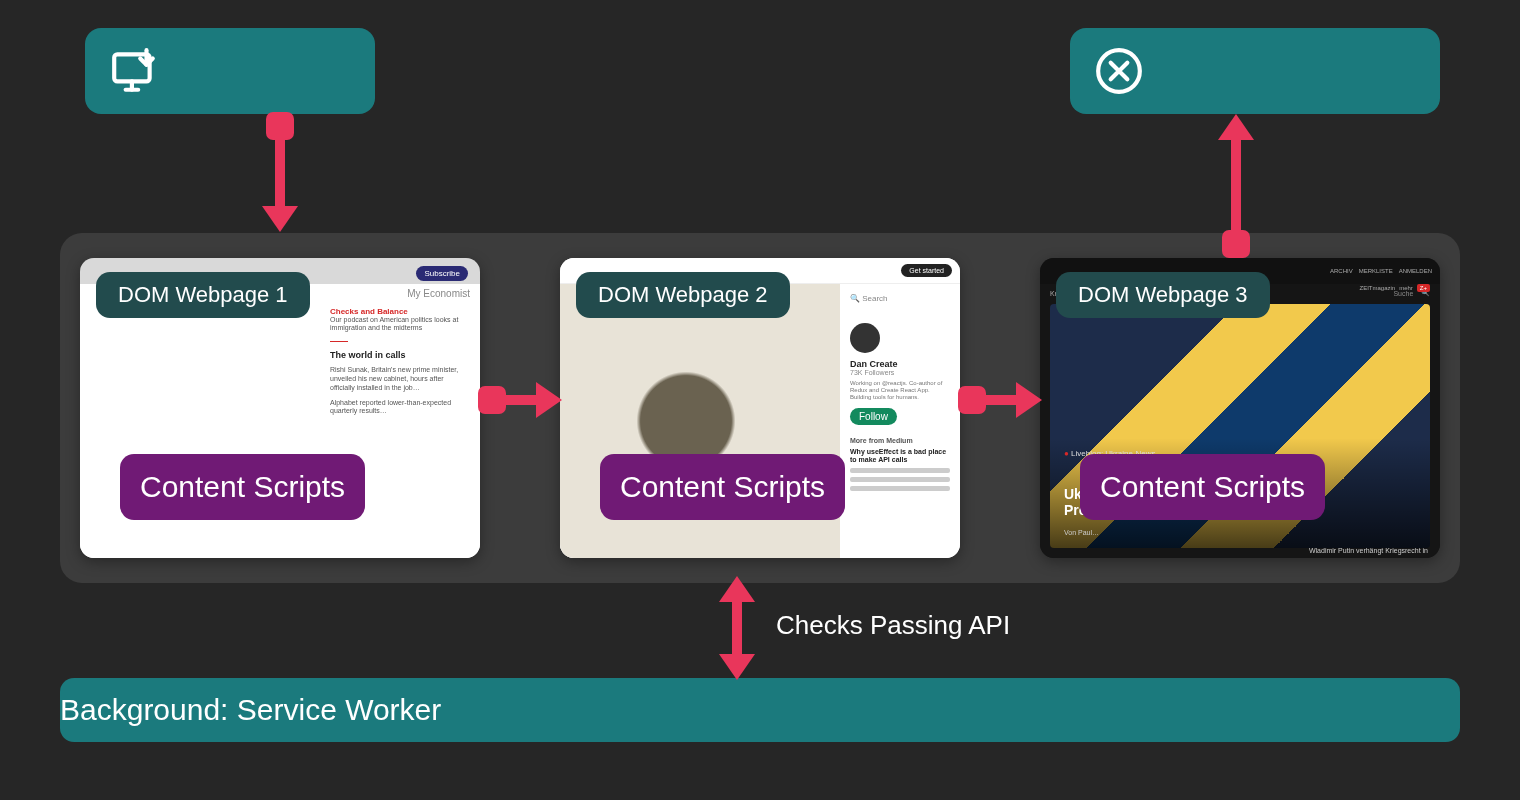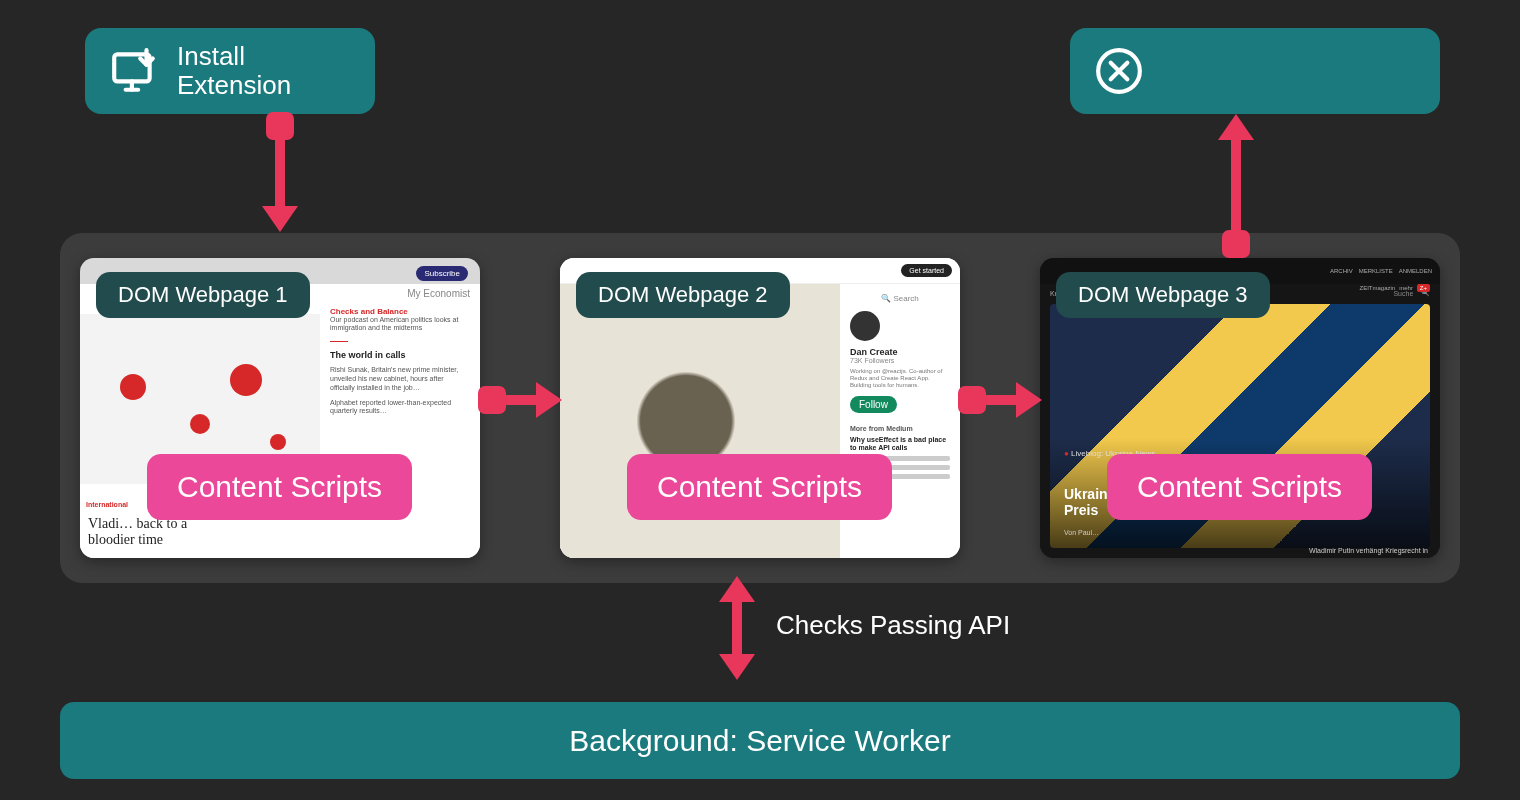--- a/index.html
+++ b/index.html
@@ -125,40 +125,39 @@
     padding:10px 22px;
     font-size:22px;
   }
   #dom1 { left:96px;  top:272px; }
   #dom2 { left:576px; top:272px; }
   #dom3 { left:1056px; top:272px; }
 
   
   .cs-badge {
     position:absolute;
-    background:#ec4899;
+    background:#701a75;
     color:#fff;
     border-radius:14px;
     font-size:30px;
-    padding:16px 30px;
-    margin-left:27px;
+    padding:16px 20px;
   }
   #cs1 { left:120px;  top:454px; }
   #cs2 { left:600px;  top:454px; }
   #cs3 { left:1080px; top:454px; }
 
   
   #bg-bar {
     position:absolute;
     left:60px; top:678px;
-    width:1400px; height:77px;
+    width:1400px; height:64px;
     background:#1b7a7d;
     border-radius:14px;
-    display:flex; align-items:center; justify-content:center;
-    font-size:30px; color:#fff;margin-top:24px;
+    display:flex; align-items:center; 
+    font-size:30px; color:#fff;
   }
 
   
   #mp-label {
     position:absolute;
     left:776px; top:610px;
     font-size:26px; color:#fff;
   }
 
   
@@ -237,72 +236,57 @@
 <div id="install-node" class="node">
   <span class="icon">
     <svg viewBox="0 0 48 48" width="50" height="50" fill="none" stroke="#fff" stroke-width="4" stroke-linecap="round" stroke-linejoin="round">
       <rect x="5" y="8" width="34" height="26" rx="3"></rect>
       <path d="M16 42h12"></path>
       <path d="M22 34v8"></path>
       <path d="M36 4v14"></path>
       <path d="M30 12l6 6 6-6"></path>
     </svg>
   </span>
-  <div class="lbl">
-    <div>Install</div>
-    <div>Extension</div>
-  </div>
 </div>
 
 <div id="uninstall-node" class="node">
   <span class="icon">
     <svg viewBox="0 0 48 48" width="50" height="50" fill="none" stroke="#fff" stroke-width="4" stroke-linecap="round">
       <circle cx="24" cy="24" r="20"></circle>
       <path d="M16 16l16 16M32 16L16 32"></path>
     </svg>
   </span>
 </div>
 
 <div id="panel"></div>
 
 <div id="card1" class="card">
   <div class="topbar"></div>
   <div class="body">
     <span class="sub-pill">Subscribe</span>
-    <div class="col1">
-      <div class="worldmap">
-        <span class="dot" style="left:40px; top:60px; width:26px;height:26px;"></span>
-        <span class="dot" style="left:110px; top:100px; width:20px;height:20px;"></span>
-        <span class="dot" style="left:150px; top:50px; width:32px;height:32px;"></span>
-        <span class="dot" style="left:190px; top:120px; width:16px;height:16px;"></span>
-      </div>
-      <div style="position:absolute; left:6px; bottom:50px; font-size:7px;" class="redtag">International</div>
-      <div class="headline">Vladi…
-back to a bloodier time</div>
-    </div>
     <div class="col2">
       <div style="font-size:10px;color:#888;text-align:right;margin-top:-4px;">My Economist</div>
       <div style="margin-top:8px;font-size:8px;color:#d62828;font-weight:600">Checks and Balance</div>
       <div style="font-size:7px;color:#555;line-height:1.2">Our podcast on American politics looks at immigration and the midterms</div>
       <div style="height:1.5px;background:#d62828;margin:8px 0;width:18px;"></div>
       <div style="font-size:9px;font-weight:700;color:#222">The world in calls</div>
       <div style="font-size:7px;color:#555;margin-top:6px;line-height:1.25">Rishi Sunak, Britain's new prime minister, unveiled his new cabinet, hours after officially installed in the job…</div>
       <div style="font-size:7px;color:#555;margin-top:6px;line-height:1.25">Alphabet reported lower-than-expected quarterly results…</div>
     </div>
   </div>
 </div>
 
 <div id="card2" class="card">
   <div class="topbar" style="background:#fff;border-bottom:1px solid #eee;display:flex;justify-content:flex-end;align-items:center;padding:0 8px;">
     <span style="background:#222;color:#fff;font-size:7px;padding:3px 8px;border-radius:10px;">Get started</span>
   </div>
   <div class="body">
     <div class="photo"></div>
     <div class="side">
-      <div style="font-size:8px;color:#888;margin-bottom:8px;text-align:center;">🔍 <span>Search</span></div>
+      <div style="font-size:8px;color:#888;margin-bottom:20px;">🔍 <span>Search</span></div>
       <div class="avatar"></div>
       <div style="font-weight:600;color:#222;font-size:9px">Dan Create</div>
       <div style="font-size:7px;color:#888">73K Followers</div>
       <div style="font-size:6px;color:#777;margin-top:4px;line-height:1.2">Working on @reactjs. Co-author of Redux and Create React App. Building tools for humans.</div>
       <span class="pill">Follow</span>
       <div style="font-size:7px;color:#555;margin-top:12px;font-weight:600">More from Medium</div>
       <div style="font-size:7px;color:#222;font-weight:600;margin-top:4px;line-height:1.15">Why useEffect is a bad place to make API calls</div>
       <div class="sline"></div><div class="sline"></div><div class="sline"></div>
     </div>
   </div>

